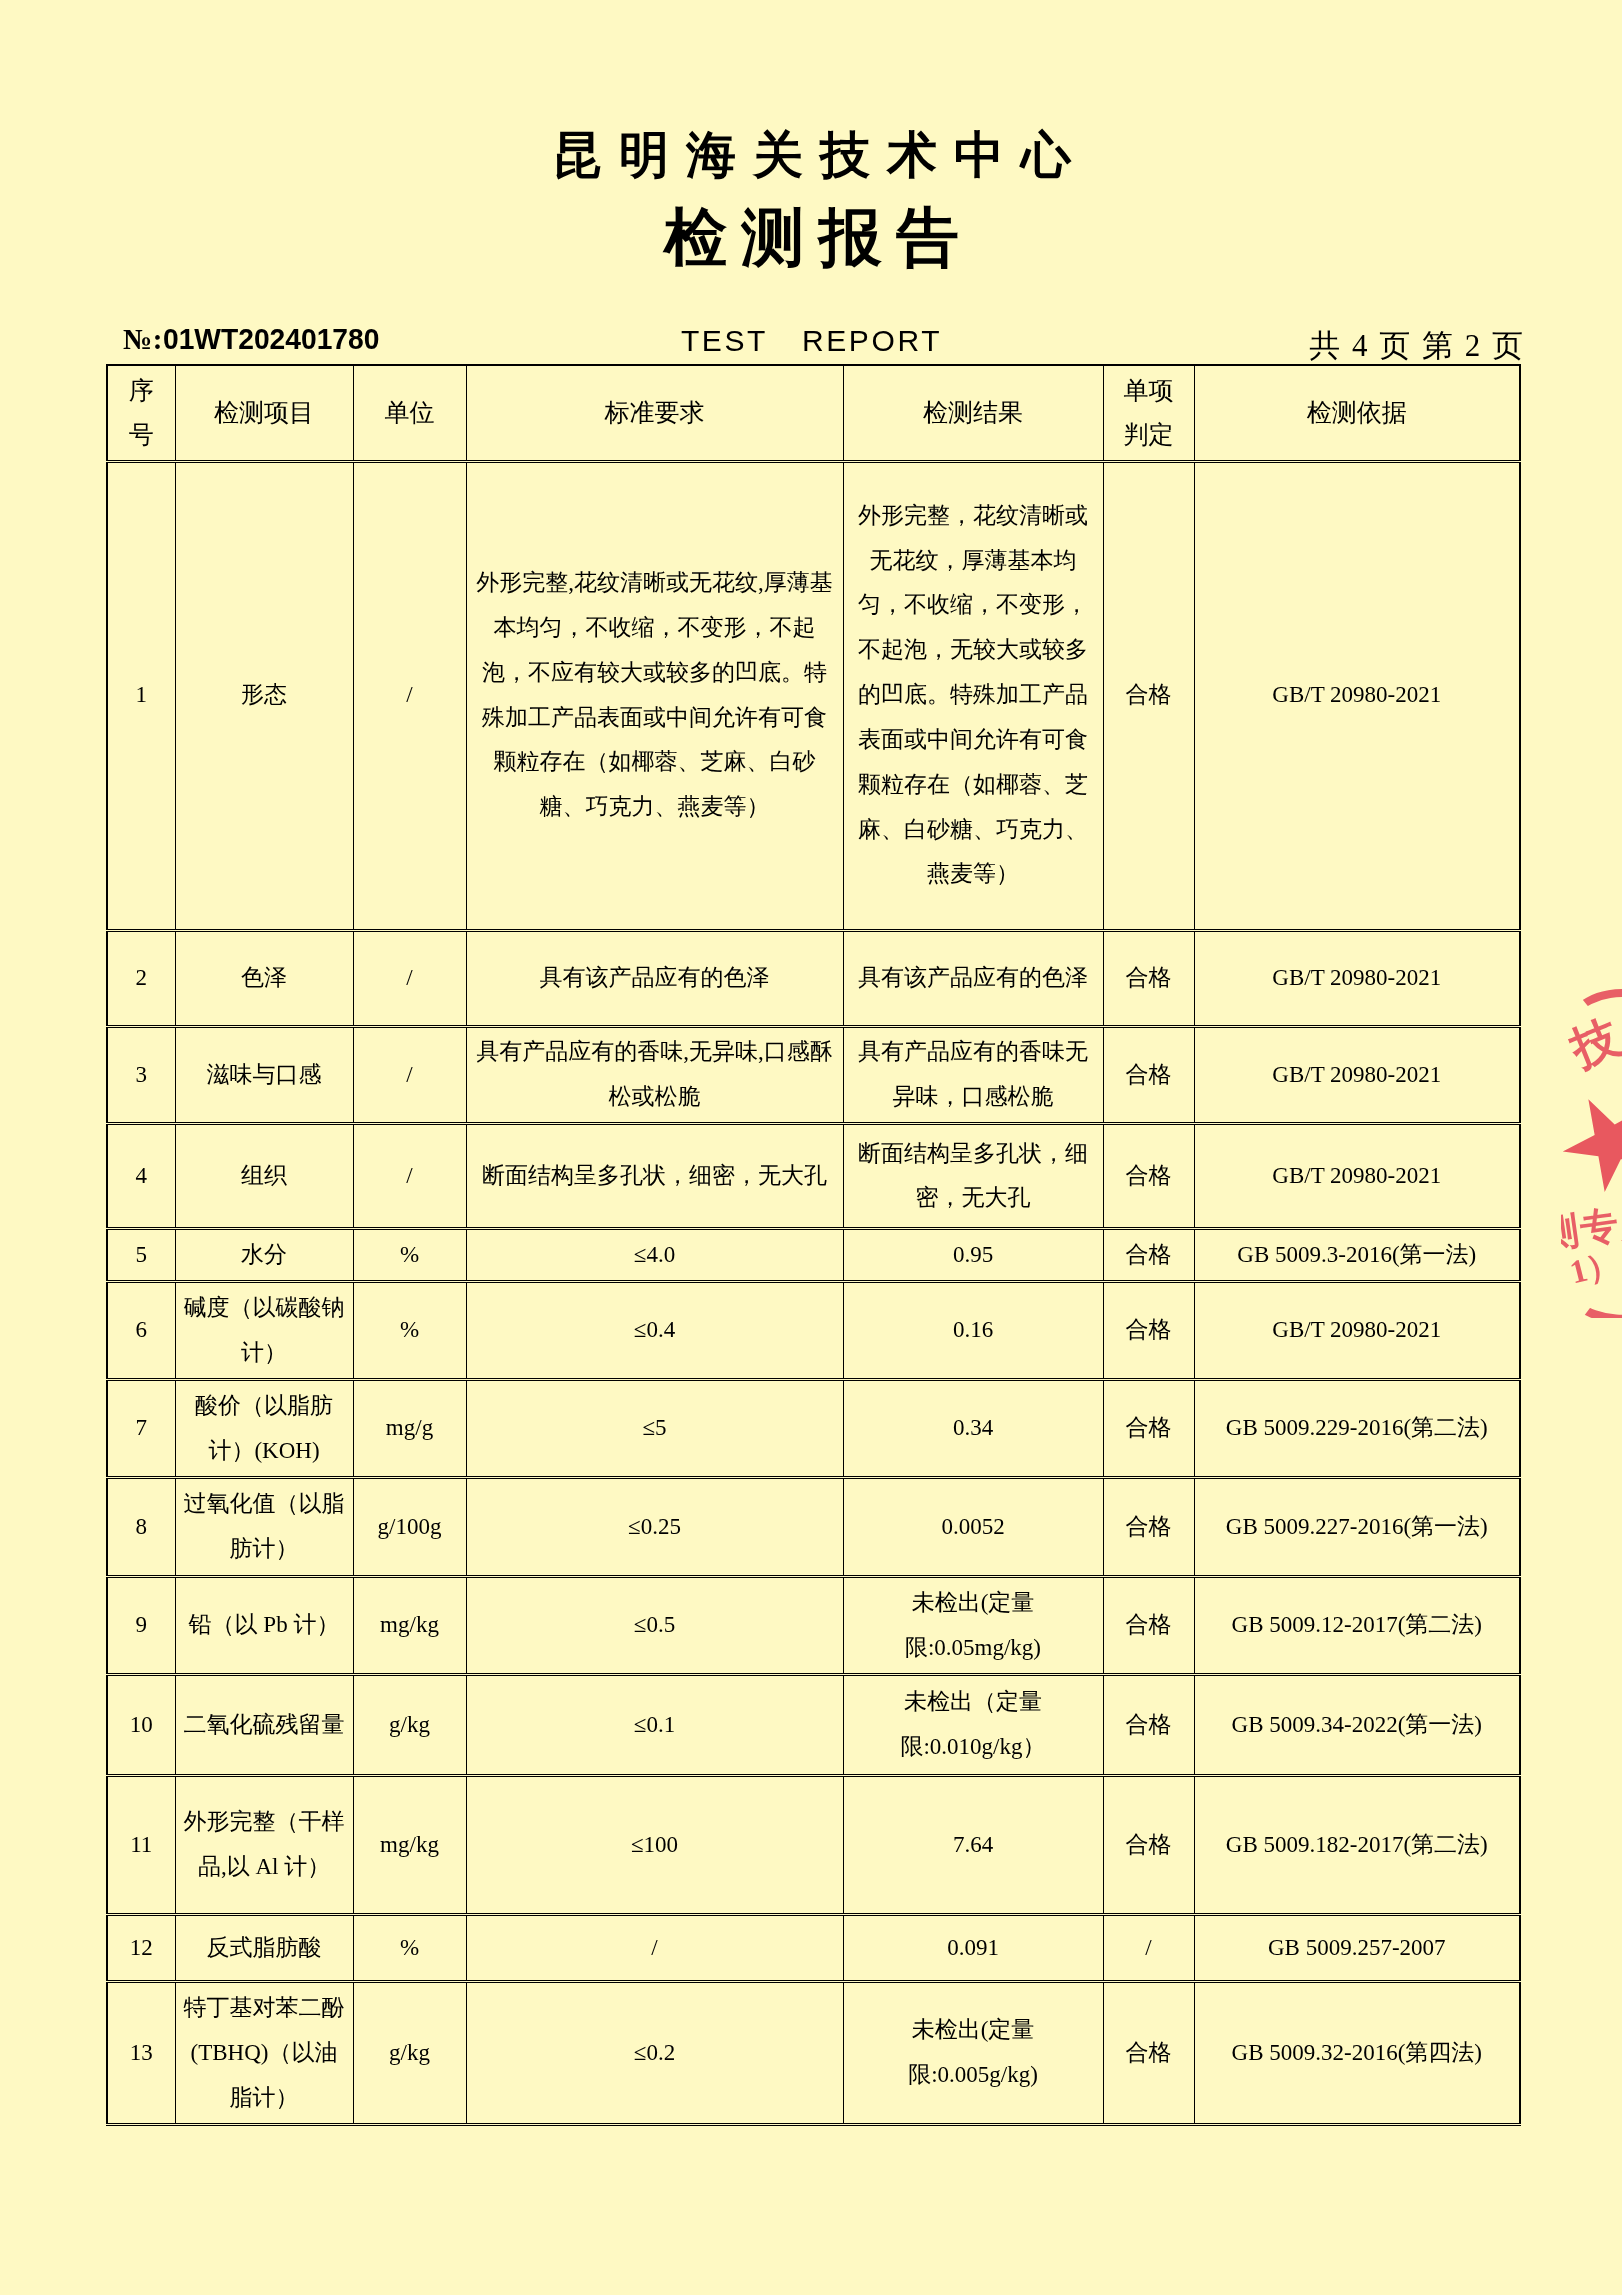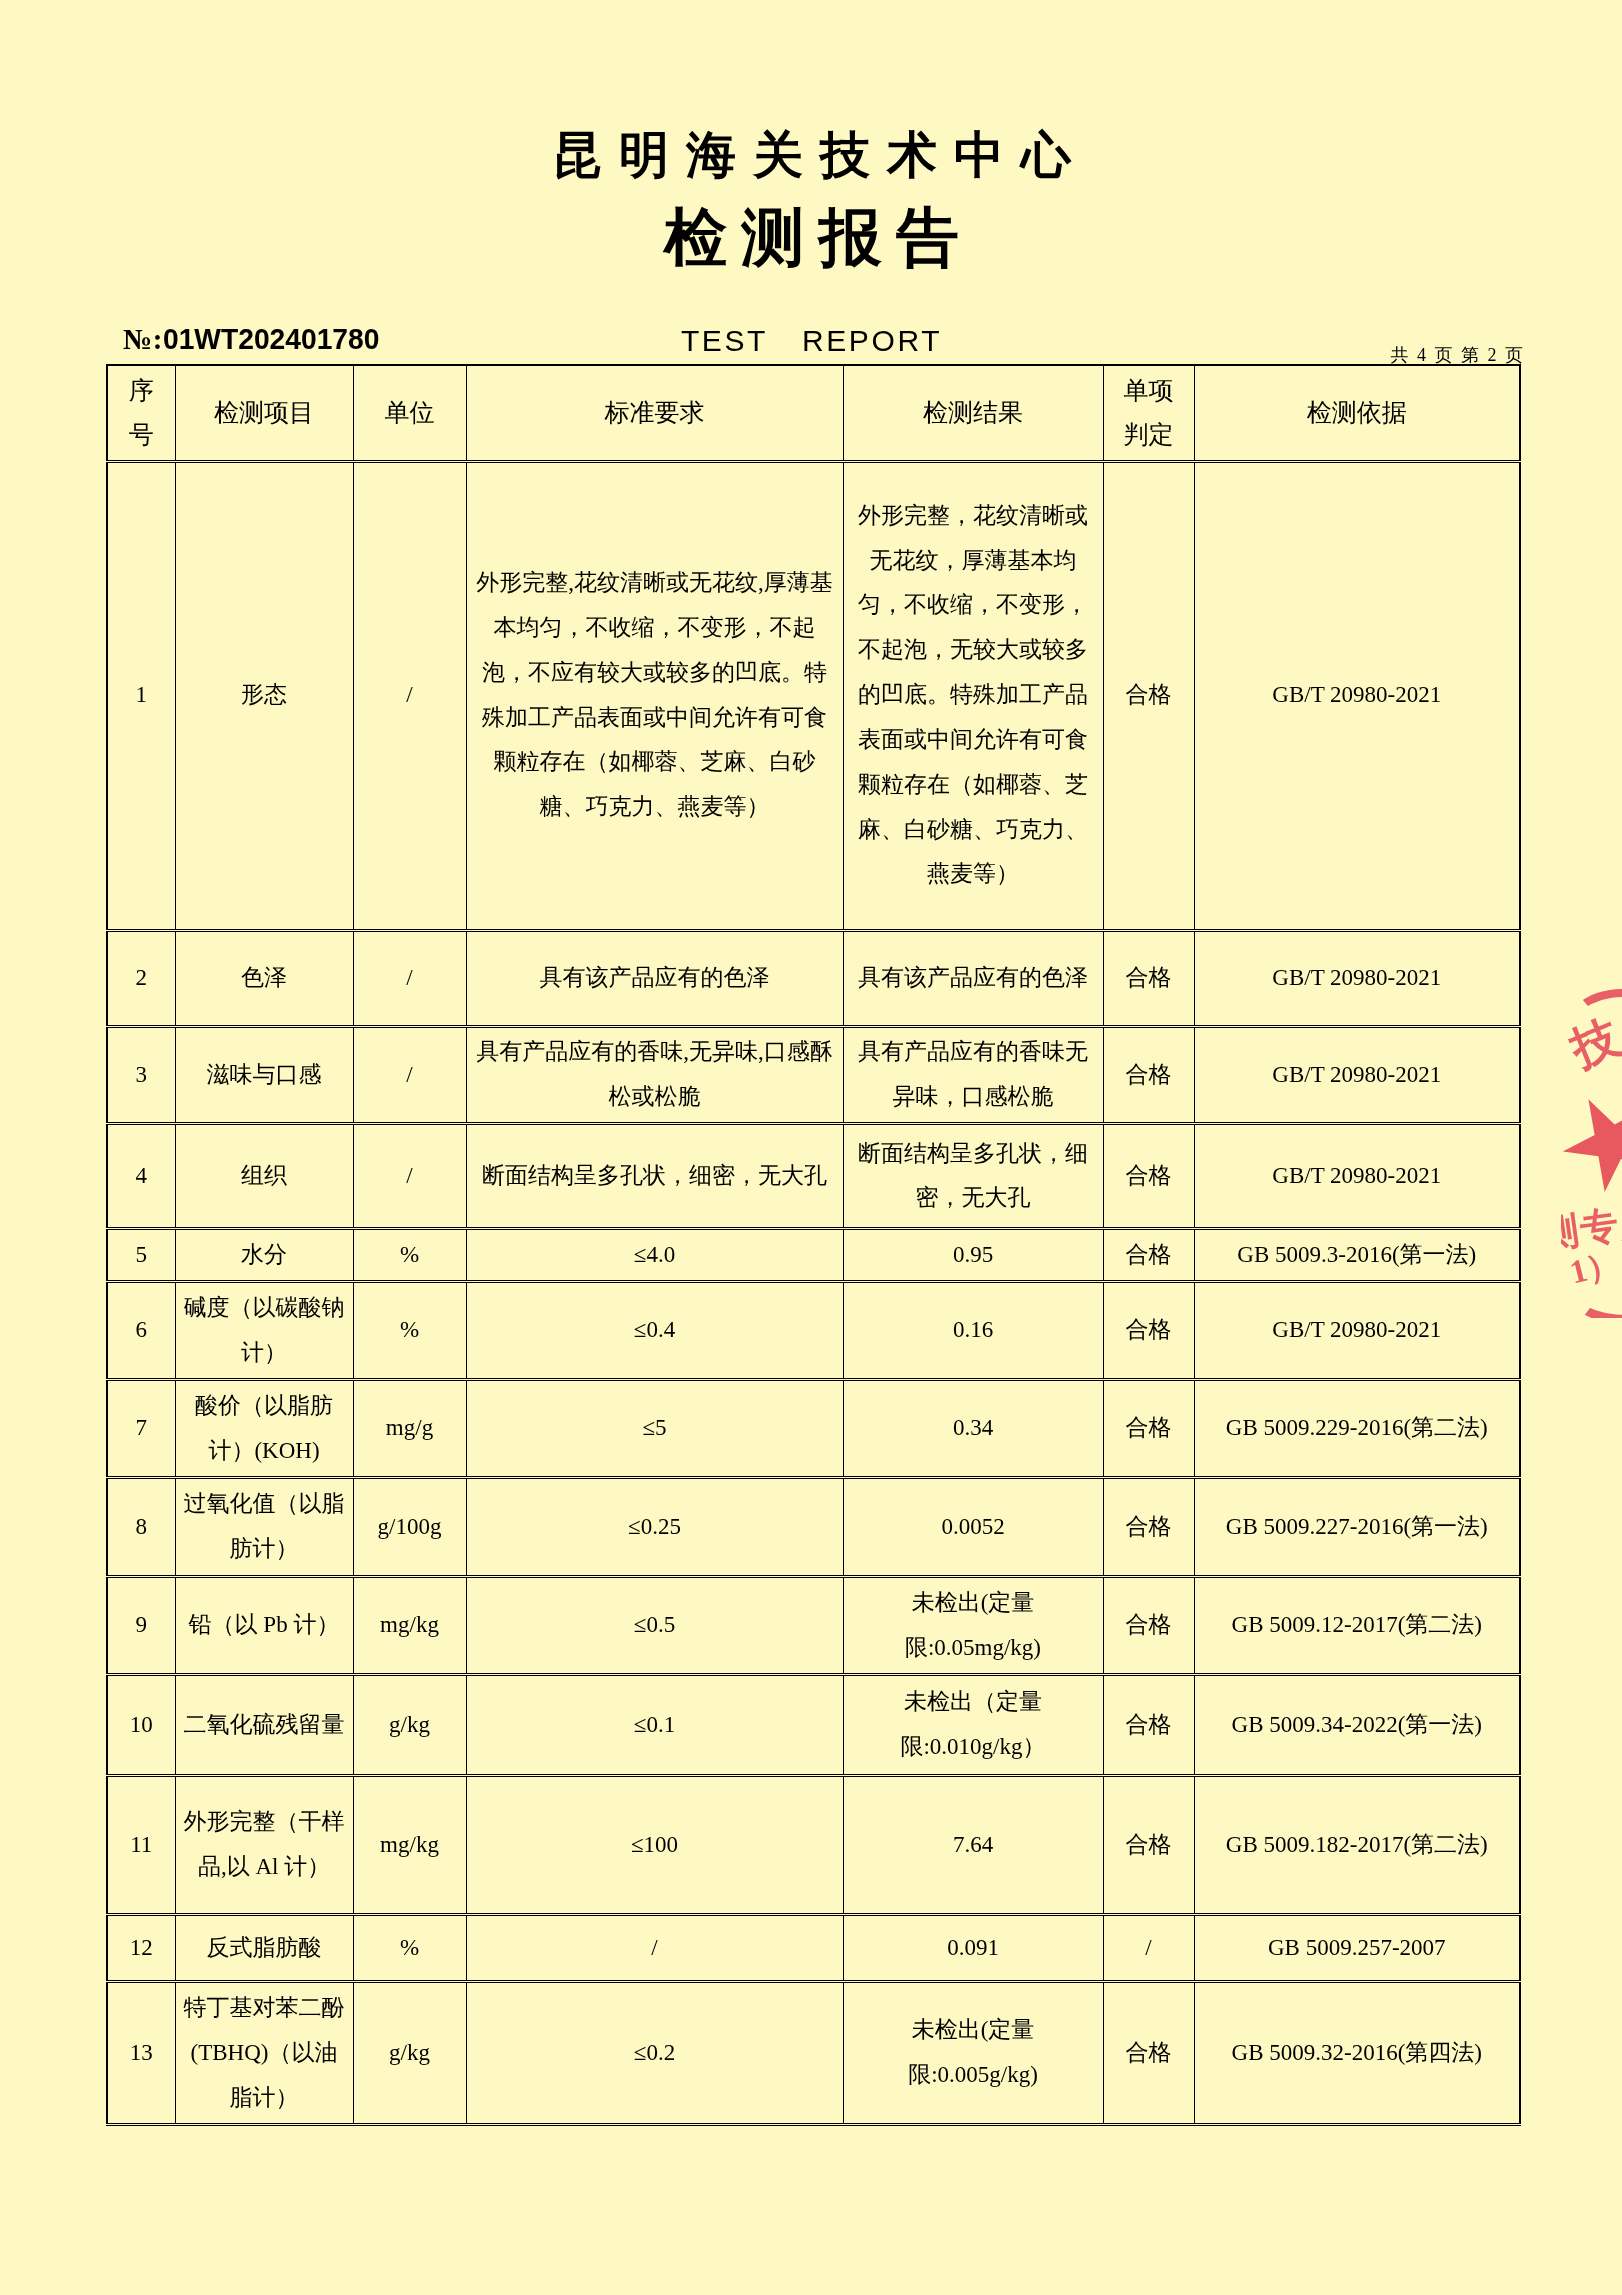--- a/index.html
+++ b/index.html
@@ -37,22 +37,22 @@
     position:absolute;left:123px;top:322px;
     font-size:29px;white-space:nowrap;
   }
   .report-no .no-label{font-weight:bold;letter-spacing:0.7px;}
   .report-no .no-value{
     font-family:"Liberation Sans","DejaVu Sans",sans-serif;
     font-weight:bold;font-size:30px;letter-spacing:0px;
     display:inline-block;transform:scaleX(.94);transform-origin:left bottom;
   }
   .pagination{
-    position:absolute;right:98px;top:343px;
-    font-size:18px;letter-spacing:2px;white-space:nowrap;
+    position:absolute;right:98px;top:325px;
+    font-size:31px;letter-spacing:2px;white-space:nowrap;
   }
   
   table.results{
     position:absolute;left:106px;top:364px;
     width:1412px;table-layout:fixed;
     border-collapse:collapse;
     border:2px solid #000;
     border-top:2.6px solid #000;
     border-bottom:3.9px double #000;
   }

